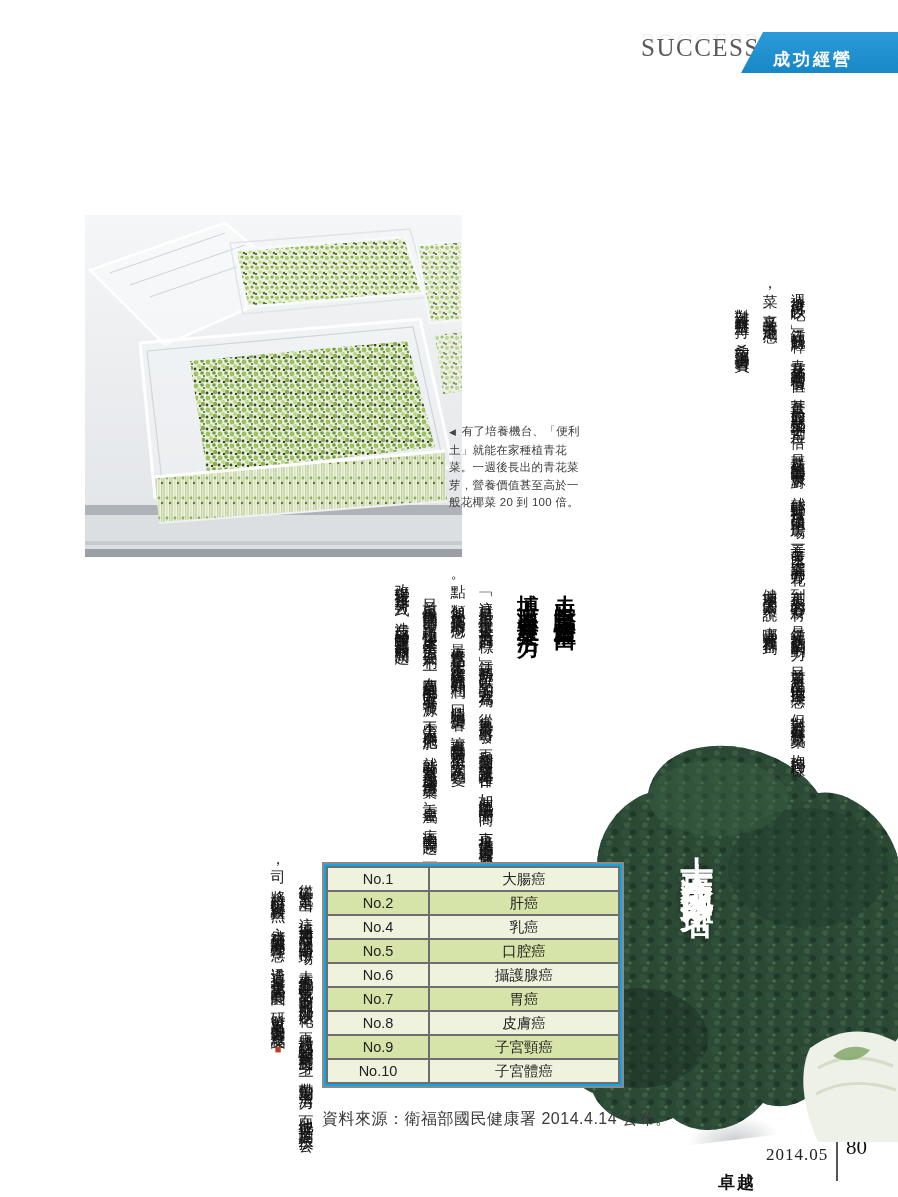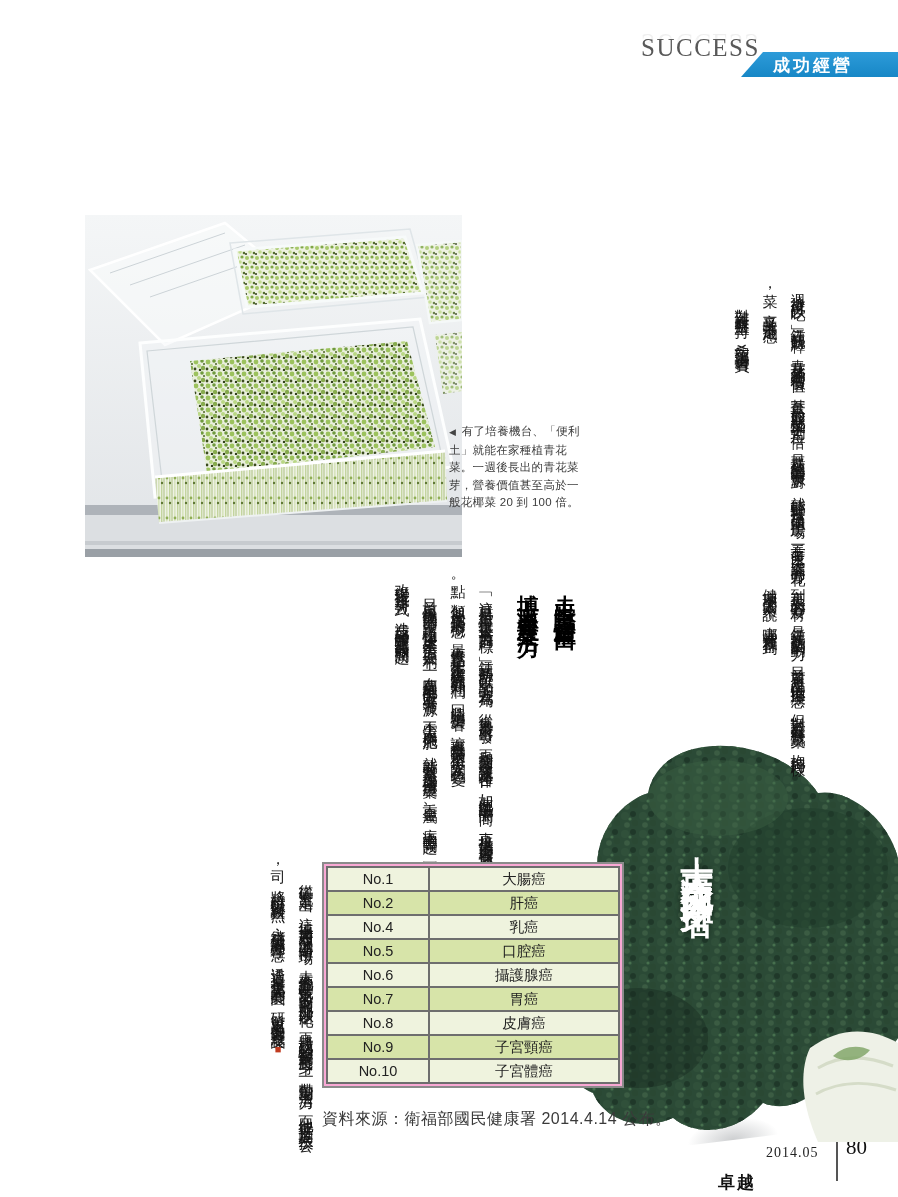--- a/index.html
+++ b/index.html
@@ -12,24 +12,24 @@
     position:absolute;left:641px;top:34px;font-family:"Liberation Serif","DejaVu Serif",serif;
     font-size:25px;letter-spacing:1.5px;color:#585858;font-weight:400;
   }
   .brand-reflect{
     position:absolute;left:641px;top:56px;font-size:25px;letter-spacing:1.5px;color:#9a9a9a;
     transform:scaleY(-1);transform-origin:top;opacity:.28;
     -webkit-mask-image:linear-gradient(to top,rgba(0,0,0,.9),transparent 70%);
             mask-image:linear-gradient(to top,rgba(0,0,0,.9),transparent 70%);
   }
   .banner{
-    position:absolute;left:741px;top:52px;width:157px;height:25px;
+    position:absolute;left:741px;top:32px;width:157px;height:41px;
     background:linear-gradient(180deg,#2d9bd9 0%,#1787c6 100%);
     clip-path:polygon(22px 0,100% 0,100% 100%,0 100%);
-    display:flex;align-items:flex-start;
+    display:flex;align-items:flex-end;
   }
   .banner span{
     font-family:"Liberation Sans","DejaVu Sans",sans-serif;font-weight:bold;
     color:#ffffff;font-size:17px;letter-spacing:3px;padding-left:32px;line-height:27px;
   }
   
   .photo{position:absolute;left:85px;top:215px;width:377px;height:342px;}
   .caption{
     position:absolute;left:449px;top:423px;width:136px;
     font-family:"Liberation Sans","DejaVu Sans",sans-serif;
@@ -59,21 +59,21 @@
   .broccoli{position:absolute;left:548px;top:738px;width:350px;height:404px;z-index:1;}
   .broccoli-title{
     position:absolute;left:674px;top:830px;height:292px;z-index:2;
     writing-mode:vertical-rl;-webkit-writing-mode:vertical-rl;
     font-family:"Liberation Sans","DejaVu Sans",sans-serif;
     font-size:33px;font-weight:bold;color:#ffffff;letter-spacing:7px;
     text-shadow:0 0 6px rgba(0,0,0,.35);
   }
   
   .table-wrap{
-    position:absolute;left:322px;top:862px;z-index:2;background:#f9a8d4;
+    position:absolute;left:322px;top:862px;z-index:2;background:#0ea5e9;
     border:2px solid #8b8b8b;padding:2px;
   }
   table.cancer{border-collapse:collapse;}
   table.cancer td{
     border:2px solid #6e6e6e;text-align:center;padding:1px 0;height:20px;
     font-family:"Liberation Sans","DejaVu Sans",sans-serif;font-size:14.5px;color:#222;
   }
   table.cancer td.rank{width:100px;}
   table.cancer td.cname{width:188px;text-align:center;}
   table.cancer tr:nth-child(odd) td{background:#eff3de;}
@@ -83,21 +83,21 @@
     font-family:"Liberation Sans","DejaVu Sans",sans-serif;
     font-size:16px;color:#3a3a3a;letter-spacing:.5px;
   }
   
   .curl{
     position:absolute;left:686px;top:1118px;width:92px;height:22px;
     background:radial-gradient(ellipse at 50% 100%,rgba(110,115,120,.35),rgba(255,255,255,0) 70%);
     transform:rotate(-7deg);
   }
   .f-mag{position:absolute;left:718px;top:1143px;font-size:17px;font-weight:bold;color:#111;letter-spacing:2px;margin-top:28px;}
-  .f-issue{position:absolute;left:766px;top:1145px;font-size:14px;color:#222;letter-spacing:1px;}
+  .f-issue{position:absolute;left:766px;top:1145px;font-size:17px;color:#222;letter-spacing:1px;}
   .f-divider{position:absolute;left:836px;top:1133px;width:2px;height:48px;background:#555;}
   .f-page{position:absolute;left:846px;top:1135px;font-size:21px;color:#111;}
 </style>
 </head>
 <body>
 
 <div id="page">
 
   <div class="brand">SUCCESS</div>
   <div class="brand-reflect">SUCCESS</div>

